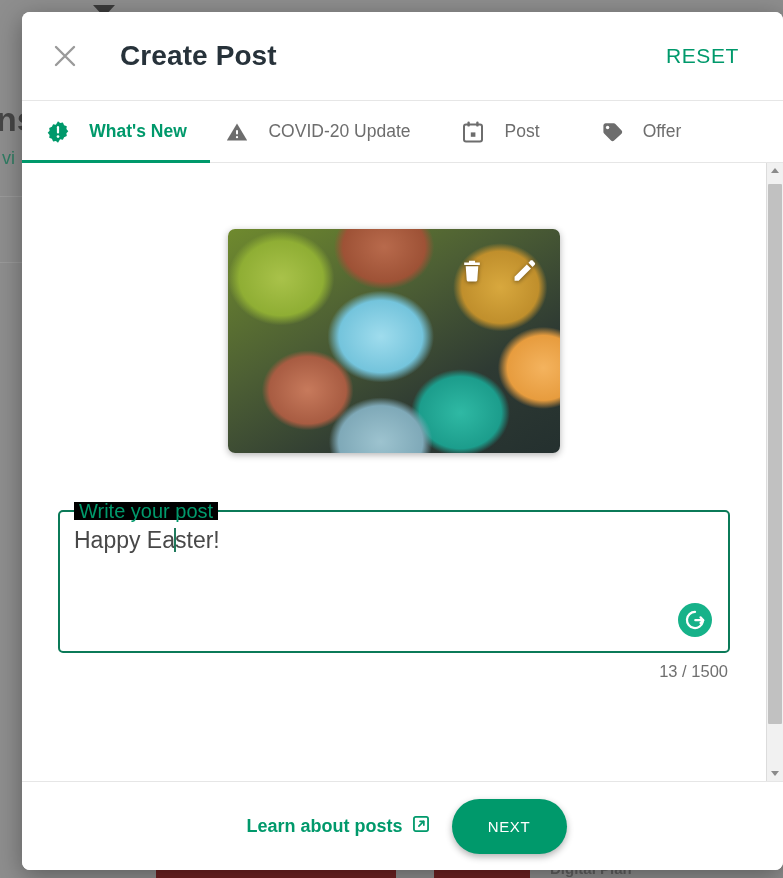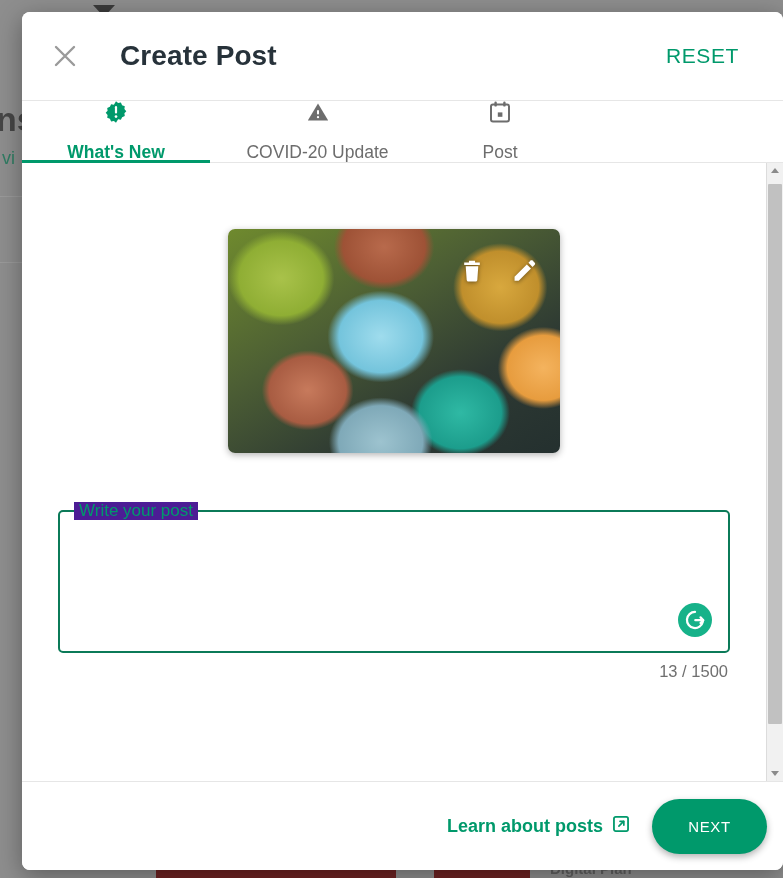--- a/index.html
+++ b/index.html
@@ -107,21 +107,20 @@
   .tab {
     display: flex;
     align-items: center;
     justify-content: center;
     gap: 18px;
     cursor: pointer;
     position: relative;
     color: #6d6d6d;
     font-size: 17.5px;
     padding: 0 10px;
-    flex-direction: column;
   }
   .tab .tab-icon { display: flex; align-items: center; justify-content: center; width: 26px; height: 26px; }
   .tab.tab-whats-new { width: 188px; color: #00996b; font-weight: bold; }
   .tab.tab-covid { width: 215px; }
   .tab.tab-event  { width: 150px; }
   .tab.tab-offer  { width: 130px; }
   .tab.active::after {
     content: "";
     position: absolute;
     left: 0; right: 0; bottom: -1px;
@@ -188,23 +187,23 @@
     height: 143px;
     border: 2px solid #0b7a58;
     border-radius: 5px;
     background: #fff;
   }
   #post-field-label {
     position: absolute;
     top: -10px;
     left: 14px;
     padding: 0 5px;
-    background: #4c1d95;
+    background: #000000;
     color: #00996b;
-    font-size: 17px;
+    font-size: 20px;
     line-height: 18px;
   }
   #post-text {
     position: absolute;
     left: 14px;
     top: 15px;
     font-size: 23px;
     color: #484848;
     white-space: pre;
   }
@@ -302,21 +301,21 @@
     height: 540px;
     background: #c1c1c1;
     border-radius: 1px;
   }
 
   
   #modal-footer {
     flex: 0 0 88px;
     display: flex;
     align-items: center;
-    justify-content: flex-end;
+    justify-content: center;
     padding: 0 16px 0 24px;
     gap: 22px;
     background: #fff;
   }
   #learn-link {
     display: flex;
     align-items: center;
     gap: 9px;
     color: #00996b;
     font-size: 18px;
@@ -412,20 +411,29 @@
         <svg width="24" height="24" viewBox="0 0 24 24" aria-hidden="true">
           <rect x="3" y="4.4" width="18" height="17" rx="2" fill="none" stroke="#6d6d6d" stroke-width="2"></rect>
           <rect x="6.4" y="1.6" width="2.4" height="5" rx="1.2" fill="#6d6d6d"></rect>
           <rect x="15.2" y="1.6" width="2.4" height="5" rx="1.2" fill="#6d6d6d"></rect>
           <rect x="9.8" y="12.4" width="4.6" height="4.4" fill="#6d6d6d"></rect>
         </svg>
       </span>
       <span>Post</span>
     </div>
 
+    <div class="tab tab-offer">
+      <span class="tab-icon">
+        <svg width="24" height="24" viewBox="0 0 24 24" aria-hidden="true">
+          <path fill="#6d6d6d" d="M3.4 5.6C3.4 4.3 4.4 3.3 5.7 3.3h8.1c.6 0 1.2.3 1.6.7l6.2 6.6c.8.9.8 2.3-.1 3.1l-7.4 6.9c-.9.8-2.3.8-3.1-.1L4.1 13.6c-.4-.4-.7-1-.7-1.6z"></path>
+          <circle cx="7.6" cy="7.5" r="1.7" fill="#ffffff"></circle>
+        </svg>
+      </span>
+      <span>Offer</span>
+    </div>
   </div>
 
   <div id="modal-body-wrap">
 
     <div id="modal-body">
 
       <div id="post-image-wrap">
         <div id="post-image" aria-label="colorful dyed easter eggs"></div>
         <div id="image-actions">
           <div class="img-btn">
@@ -438,20 +446,21 @@
             <svg width="26" height="26" viewBox="0 0 24 24" aria-hidden="true">
               <path fill="#ffffff" d="M3.3 17.2L14.6 5.9l3.8 3.8L7.1 21H3.3z"></path>
               <path fill="#ffffff" d="M16.1 4.4l2-2c.5-.5 1.3-.5 1.8 0l2 2c.5.5.5 1.3 0 1.8l-2 2z"></path>
             </svg>
           </div>
         </div>
       </div>
 
       <div id="post-field">
         <div id="post-field-label">Write your post</div>
+        <div id="post-text">Happy Ea<span id="post-caret"></span>ster!</div>
         <div id="grammarly-badge">
           <svg width="26" height="26" viewBox="0 0 24 24" aria-hidden="true">
             <path d="M12 4.6a7.4 7.4 0 1 0 7.2 9" fill="none" stroke="#ffffff" stroke-width="2.1" stroke-linecap="round"></path>
             <path d="M12.3 12.2h7.1" stroke="#ffffff" stroke-width="2.1" stroke-linecap="round"></path>
             <path d="M17.1 9.6l2.6 2.6-2.6 2.6" fill="none" stroke="#ffffff" stroke-width="2.1" stroke-linecap="round" stroke-linejoin="round"></path>
           </svg>
         </div>
       </div>
 
       <div id="char-counter">13 / 1500</div>

